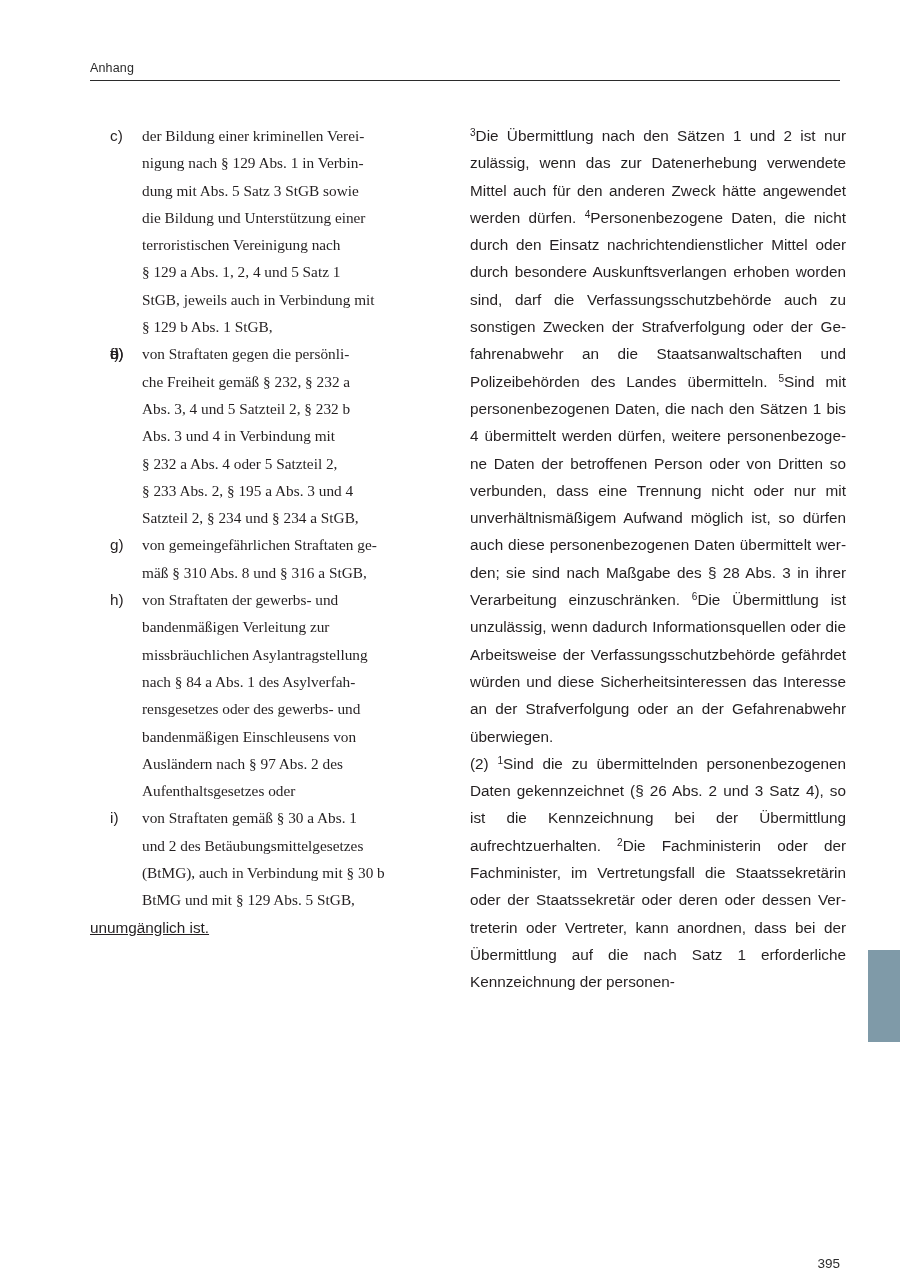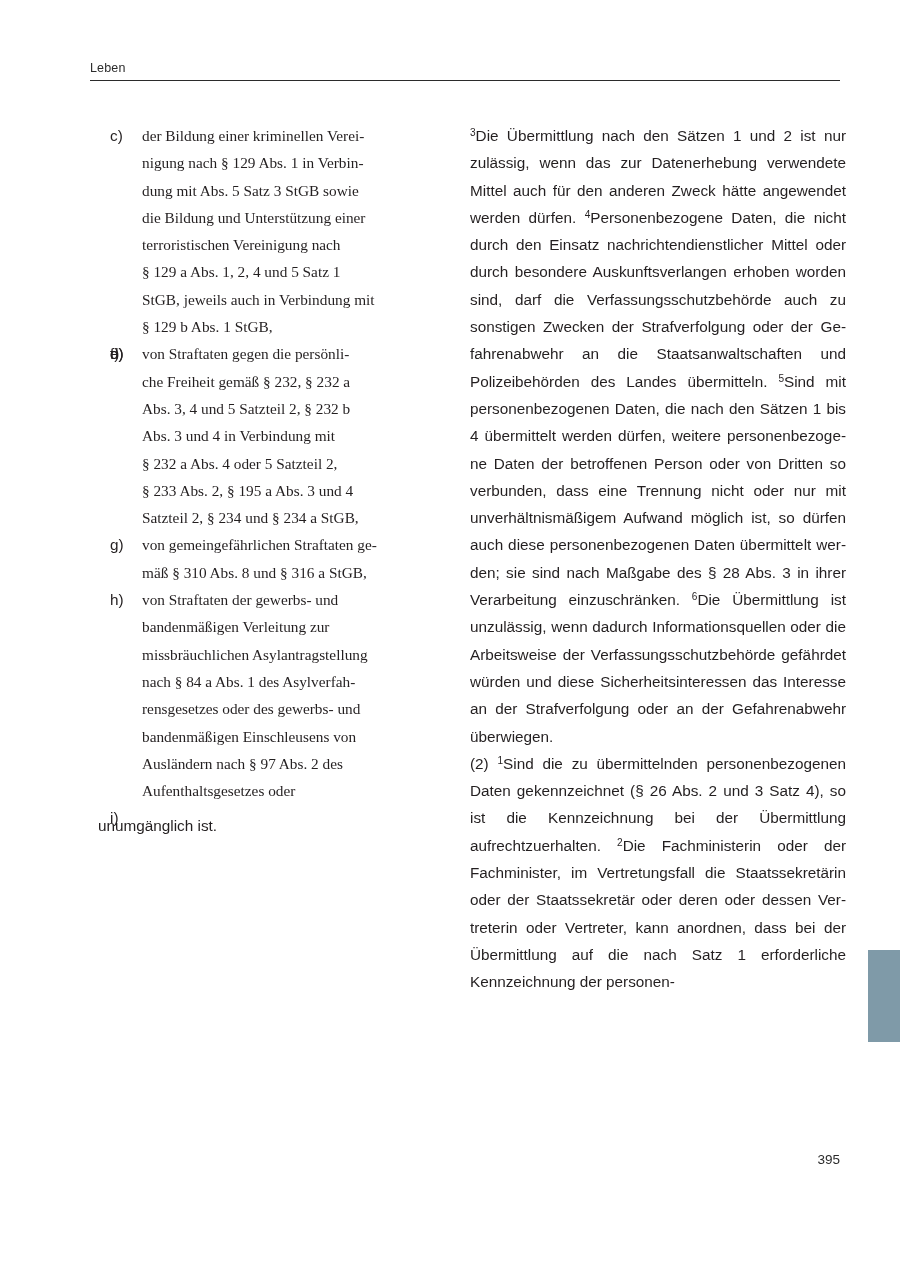--- a/index.html
+++ b/index.html
@@ -89,23 +89,24 @@
     width: 32px;
     text-align: left;
   }
   .item-text {
     display: block;
     white-space: pre-line;
     font-family: Liberation Serif, serif;
   }
 
   .closing-line {
-    margin: 8px;
+    margin: 0;
     padding: 0;
     text-align: left;
+    text-decoration: underline;
   }
 
   
   .para {
     margin: 0;
     text-align: justify;
   }
   .para:last-child {
     text-align: justify;
   }
@@ -122,34 +123,34 @@
     top: 950px;
     width: 32px;
     height: 92px;
     background: #7f9aa8;
   }
 
   
   .folio {
     position: absolute;
     left: 0;
-    top: 1152px;
+    top: 1256px;
     width: 840px;
     text-align: right;
     font-size: 13.5px;
     color: #2b2b2b;
   }
 </style>
 </head>
 <body>
 
 <div class="page">
 
   <div class="running-head">
-    <span class="running-head-text">Leben</span>
+    <span class="running-head-text">Anhang</span>
   </div>
   <div class="head-rule"></div>
 
   <div class="columns">
 
     <div class="col col-left">
       <ul class="list" id="left-list">
           <li class="list-item">
             <span class="item-marker">c)</span>
             <span class="item-text">der Bildung einer kriminellen Verei-
@@ -188,20 +189,24 @@
 bandenmäßigen Verleitung zur
 missbräuchlichen Asylantragstellung
 nach § 84 a Abs. 1 des Asylverfah-
 rensgesetzes oder des gewerbs- und
 bandenmäßigen Einschleusens von
 Ausländern nach § 97 Abs. 2 des
 Aufenthaltsgesetzes oder</span>
           </li>
           <li class="list-item">
             <span class="item-marker">i)</span>
+            <span class="item-text">von Straftaten gemäß § 30 a Abs. 1
+und 2 des Betäubungsmittelgesetzes
+(BtMG), auch in Verbindung mit § 30 b
+BtMG und mit § 129 Abs. 5 StGB,</span>
           </li>
         </ul>
       <p class="closing-line">unumgänglich ist.</p>
     </div>
 
     <div class="col col-right" id="right-column">
         <p class="para"><sup>3</sup>Die Übermittlung nach den Sätzen 1 und 2 ist nur zulässig, wenn das zur Datenerhe­bung verwendete Mittel auch für den an­deren Zweck hätte angewendet werden dürfen. <sup>4</sup>Personenbezogene Daten, die nicht durch den Einsatz nachrichtendienstlicher Mittel oder durch besondere Auskunftsver­langen erhoben worden sind, darf die Ver­fassungsschutzbehörde auch zu sonstigen Zwecken der Strafverfolgung oder der Ge­fahrenabwehr an die Staatsanwaltschaften und Polizeibehörden des Landes übermit­teln. <sup>5</sup>Sind mit personenbezogenen Daten, die nach den Sätzen 1 bis 4 übermittelt werden dürfen, weitere personenbezoge­ne Daten der betroffenen Person oder von Dritten so verbunden, dass eine Trennung nicht oder nur mit unverhältnismäßigem Aufwand möglich ist, so dürfen auch diese personenbezogenen Daten übermittelt wer­den; sie sind nach Maßgabe des § 28 Abs. 3 in ihrer Verarbeitung einzuschränken. <sup>6</sup>Die Übermittlung ist unzulässig, wenn dadurch Informationsquellen oder die Arbeitsweise der Verfassungsschutzbehörde gefährdet würden und diese Sicherheitsinteressen das Interesse an der Strafverfolgung oder an der Gefahrenabwehr überwiegen.</p>
         <p class="para">(2) <sup>1</sup>Sind die zu übermittelnden personenbe­zogenen Daten gekennzeichnet (§ 26 Abs. 2 und 3 Satz 4), so ist die Kennzeichnung bei der Übermittlung aufrechtzuerhalten. <sup>2</sup>Die Fachministerin oder der Fachminister, im Vertretungsfall die Staatssekretärin oder der Staatssekretär oder deren oder dessen Ver­treterin oder Vertreter, kann anordnen, dass bei der Übermittlung auf die nach Satz 1 erforderliche Kennzeichnung der personen-</p>
       </div>
 

